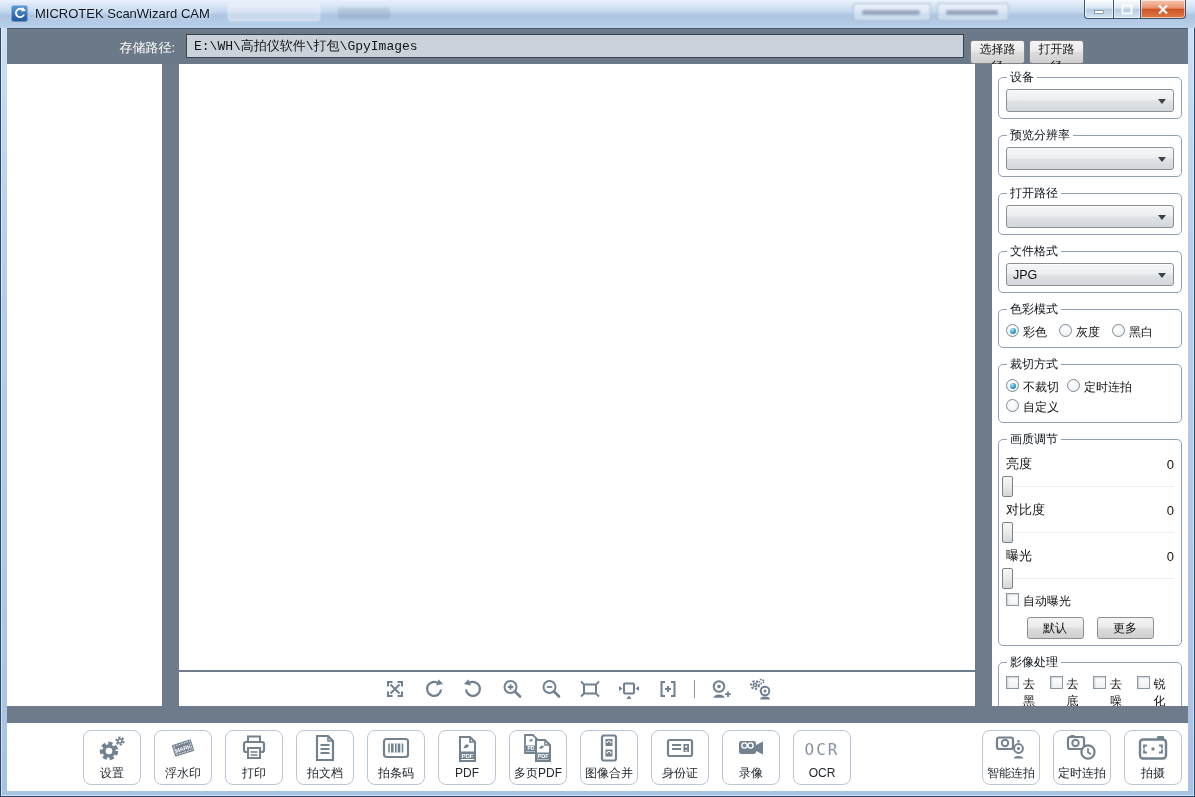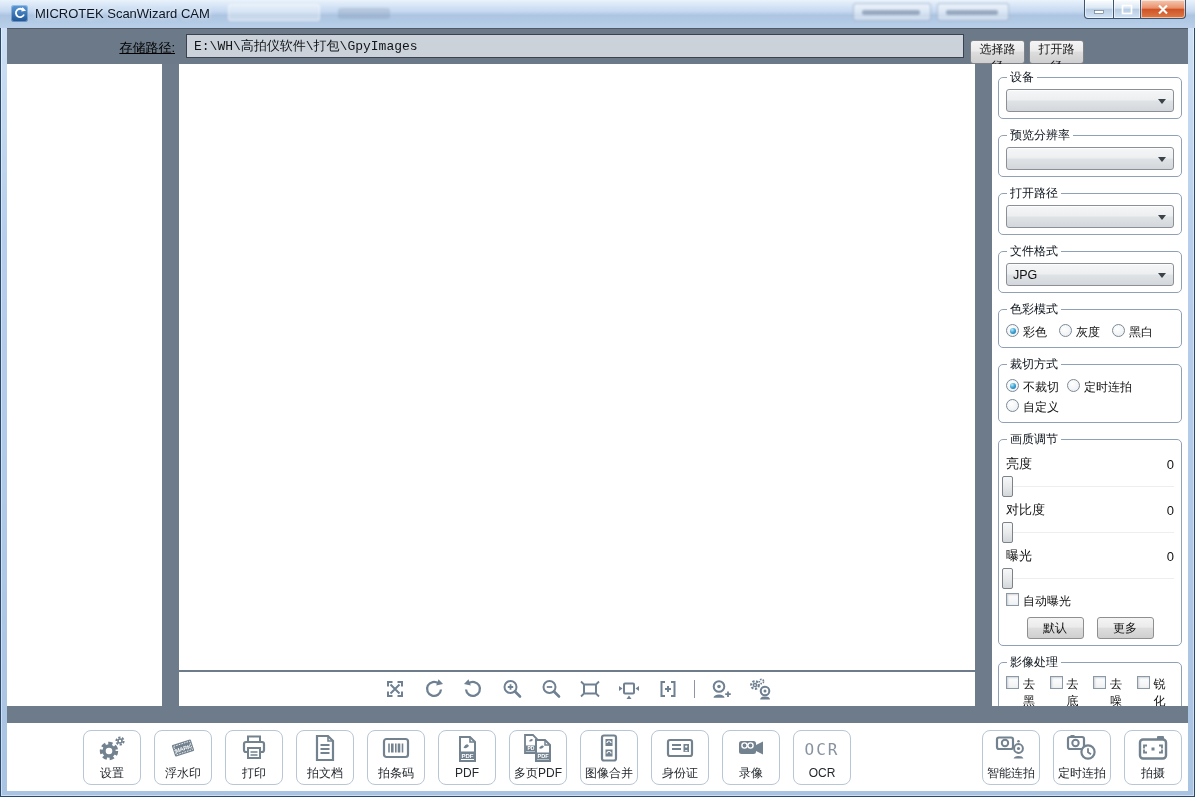--- a/index.html
+++ b/index.html
@@ -34,21 +34,21 @@
     background:linear-gradient(180deg,#fbfdfe 0%,#dae7f4 45%,#b9cde3 52%,#d2e3f6 100%);
     box-shadow:inset 0 0 0 1px rgba(255,255,255,.55); cursor:default; }
   .winbtn.min { width:30px; border-radius:0 0 0 4px; }
   .winbtn.max { width:28px; }
   .winbtn.close { width:46px; border-radius:0 0 4px 0;
     background:linear-gradient(180deg,#f6c9b4 0%,#e8906a 45%,#cf5326 52%,#dd7a45 100%); }
 
   
   .pathbar { position:absolute; top:28px; left:7px; right:7px; height:36px; background:#6b7988;
     box-shadow:inset 0 1px 0 rgba(0,0,0,.25); }
-  .path-label { position:absolute; right:1013px; top:11px; font-size:13px; color:#000000; white-space:nowrap;text-decoration:underline; }
+  .path-label { position:absolute; right:1013px; top:11px; font-size:13px; color:#ffffff; white-space:nowrap; }
   .path-input { position:absolute; left:179px; top:6px; width:778px; height:24px;
     background:#ccd2d9; border:1px solid #39424e; font-size:13px; color:#101418;
     padding:6px 7px; font-family:Liberation Mono, monospace; }
   .path-btn { position:absolute; top:12px; height:24px; font-size:12px; color:#111; padding:0 6px;
     border:1px solid #7e8288; border-radius:3px;
     background:linear-gradient(180deg,#f5f5f5 0%,#ebebeb 45%,#dddddd 52%,#cfcfcf 100%); cursor:default; }
   .btn-select { left:963px; width:55px; }
   .btn-open { left:1022px; width:55px; }
 
   

